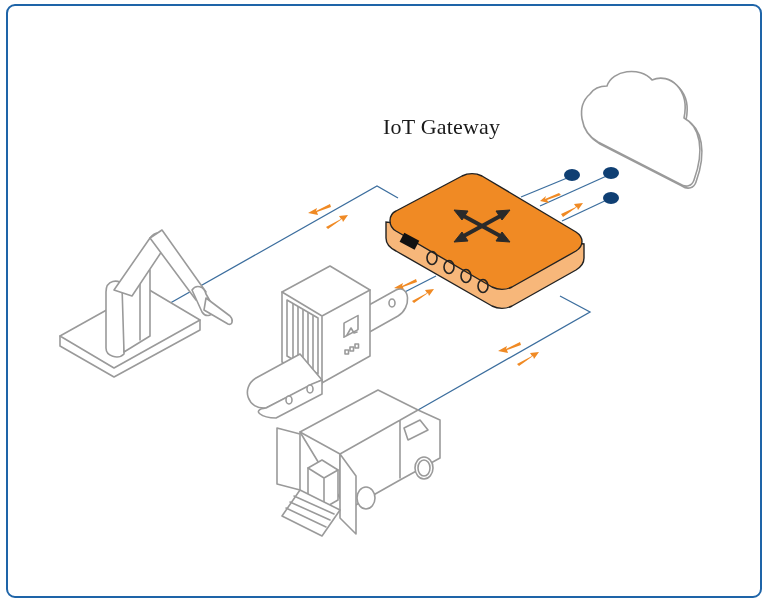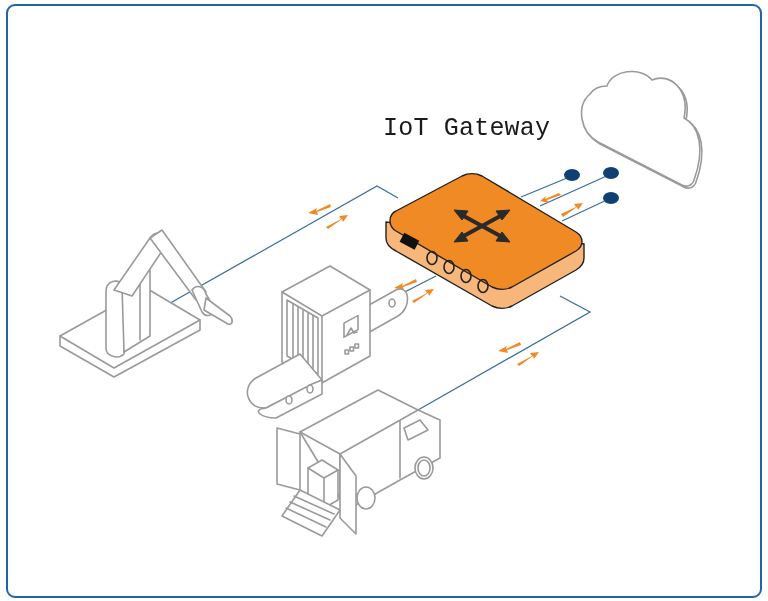--- a/index.html
+++ b/index.html
@@ -1,18 +1,18 @@
 <!DOCTYPE html>
 <html><head>
 <meta charset="utf-8">
 <style>
   html, body { margin: 0; padding: 0; background: #ffffff; }
   body { width: 768px; height: 601px; position: relative; overflow: hidden; font-family: "Liberation Sans", sans-serif; }
   .frame { position: absolute; left: 6px; top: 4px; width: 752px; height: 590px; border: 2.5px solid #1e64a8; border-radius: 9px; background: #fff; }
-  .title { position: absolute; left: 383px; top: 114px; font-family: Liberation Mono, monospace; font-size: 25px; color: #1a1a1a; letter-spacing: 0.2px; white-space: nowrap; }
+  .title { position: absolute; left: 383px; top: 114px; font-family: Liberation Serif, serif; font-size: 22px; color: #1a1a1a; letter-spacing: 0.2px; white-space: nowrap; }
   svg.scene { position: absolute; left: 0; top: 0; }
   .gray { fill: #fff; stroke: #9a9a9a; stroke-width: 1.6; stroke-linejoin: round; stroke-linecap: round; }
   .grayl { fill: none; stroke: #9a9a9a; stroke-width: 1.6; stroke-linejoin: round; stroke-linecap: round; }
   .link { fill: none; stroke: #3c6e9e; stroke-width: 1.3; }
   .arr { fill: #f08a24; }
 </style>
 </head>
 <body>
 
 <div class="frame"></div>

